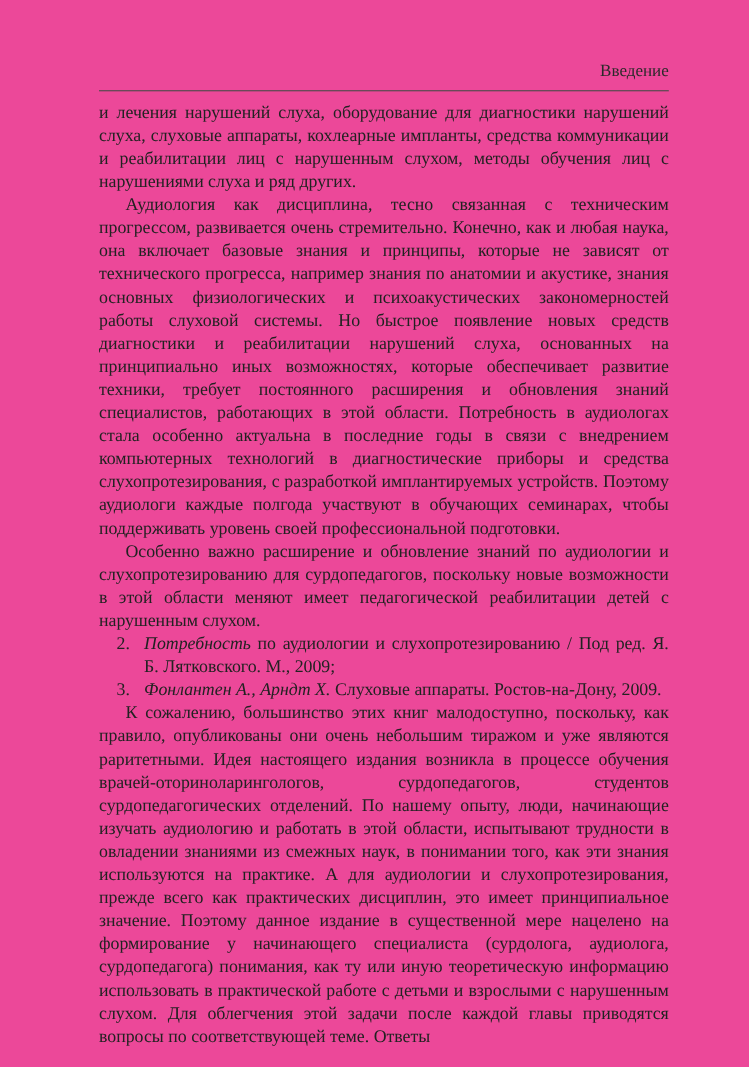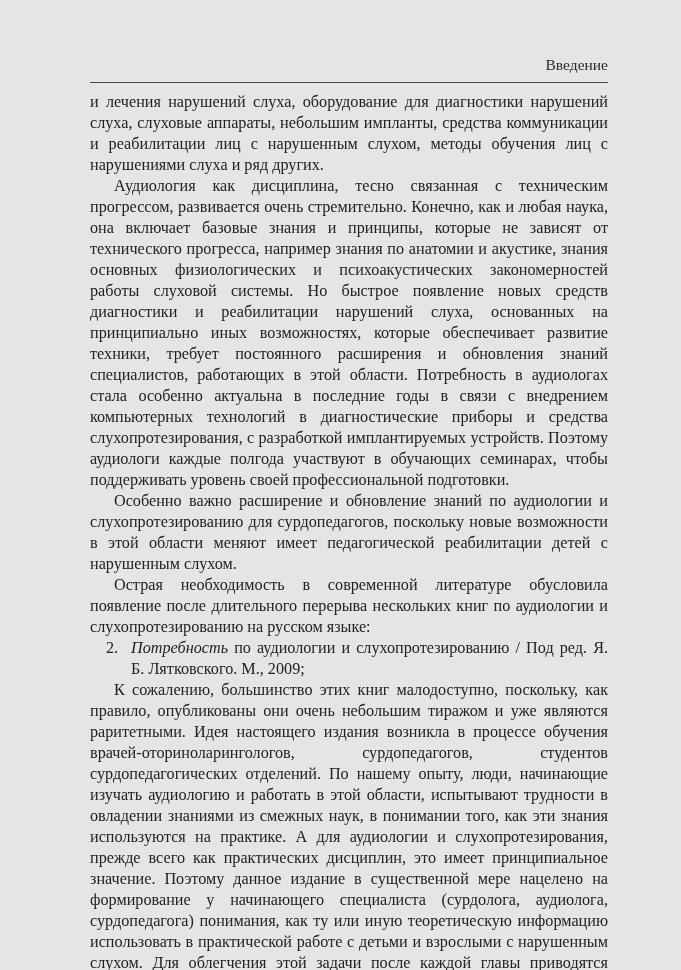--- a/index.html
+++ b/index.html
@@ -5,21 +5,21 @@
   html, body {
     margin: 0;
     padding: 0;
     background: #ffffff;
   }
   .book-page {
     position: relative;
     box-sizing: border-box;
     width: 681px;
     height: 970px;
-    background: #e5e5e5;
+    background: #ec4899;
     font-family: "Liberation Serif", "DejaVu Serif", serif;
     color: #222222;
     padding: 56px 73px 0 90px;
     overflow: hidden;
   }
   .page-header {
     text-align: right;
     font-size: 15.5px;
     line-height: 1.2;
     color: #2a2a2a;
@@ -60,35 +60,37 @@
 <body>
 
 <div class="book-page">
 
   <div class="page-header">
     <span>Введение</span>
   </div>
 
   <div class="page-body">
 
-    <p class="continuation">и лечения нарушений слуха, оборудование для диагностики нарушений слуха, слуховые аппараты, небольшим импланты, средства коммуникации и реабилитации лиц с нарушенным слухом, методы обучения лиц с нарушениями слуха и ряд других.</p>
+    <p class="continuation">и лечения нарушений слуха, оборудование для диагностики нарушений слуха, слуховые аппараты, кохлеарные импланты, средства коммуникации и реабилитации лиц с нарушенным слухом, методы обучения лиц с нарушениями слуха и ряд других.</p>
 
     <p>Аудиология как дисциплина, тесно связанная с техническим прогрессом, развивается очень стремительно. Конечно, как и любая наука, она включает базовые знания и принципы, которые не зависят от технического прогресса, например знания по анатомии и акустике, знания основных физиологических и психоакустических закономерностей работы слуховой системы. Но быстрое появление новых средств диагностики и реабилитации нарушений слуха, основанных на принципиально иных возможностях, которые обеспечивает развитие техники, требует постоянного расширения и обновления знаний специалистов, работающих в этой области. Потребность в аудиологах стала особенно актуальна в последние годы в связи с внедрением компьютерных технологий в диагностические приборы и средства слухопротезирования, с разработкой имплантируемых устройств. Поэтому аудиологи каждые полгода участвуют в обучающих семинарах, чтобы поддерживать уровень своей профессиональной подготовки.</p>
 
     <p>Особенно важно расширение и обновление знаний по аудиологии и слухопротезированию для сурдопедагогов, поскольку новые возможности в этой области меняют имеет педагогической реабилитации детей с нарушенным слухом.</p>
 
-    <p>Острая необходимость в современной литературе обусловила появление после длительного перерыва нескольких книг по аудиологии и слухопротезированию на русском языке:</p>
 
     <div class="ref-list">
 
 
       <div class="ref-item">
         <span class="ref-num">2.</span><span class="ref-authors">Потребность</span><span> по аудиологии и слухопротезированию / Под ред. Я. Б. Лятковского. М., 2009;</span>
       </div>
 
+      <div class="ref-item">
+        <span class="ref-num">3.</span><span class="ref-authors">Фонлантен А., Арндт Х.</span><span> Слуховые аппараты. Ростов-на-Дону, 2009.</span>
+      </div>
 
     </div>
 
     <p>К сожалению, большинство этих книг малодоступно, поскольку, как правило, опубликованы они очень небольшим тиражом и уже являются раритетными. Идея настоящего издания возникла в процессе обучения врачей-оториноларингологов, сурдопедагогов, студентов сурдопедагогических отделений. По нашему опыту, люди, начинающие изучать аудиологию и работать в этой области, испытывают трудности в овладении знаниями из смежных наук, в понимании того, как эти знания используются на практике. А для аудиологии и слухопротезирования, прежде всего как практических дисциплин, это имеет принципиальное значение. Поэтому данное издание в существенной мере нацелено на формирование у начинающего специалиста (сурдолога, аудиолога, сурдопедагога) понимания, как ту или иную теоретическую информацию использовать в практической работе с детьми и взрослыми с нарушенным слухом. Для облегчения этой задачи после каждой главы приводятся вопросы по соответствующей теме. Ответы</p>
 
   </div>
 
 </div>
 
 </body></html>

